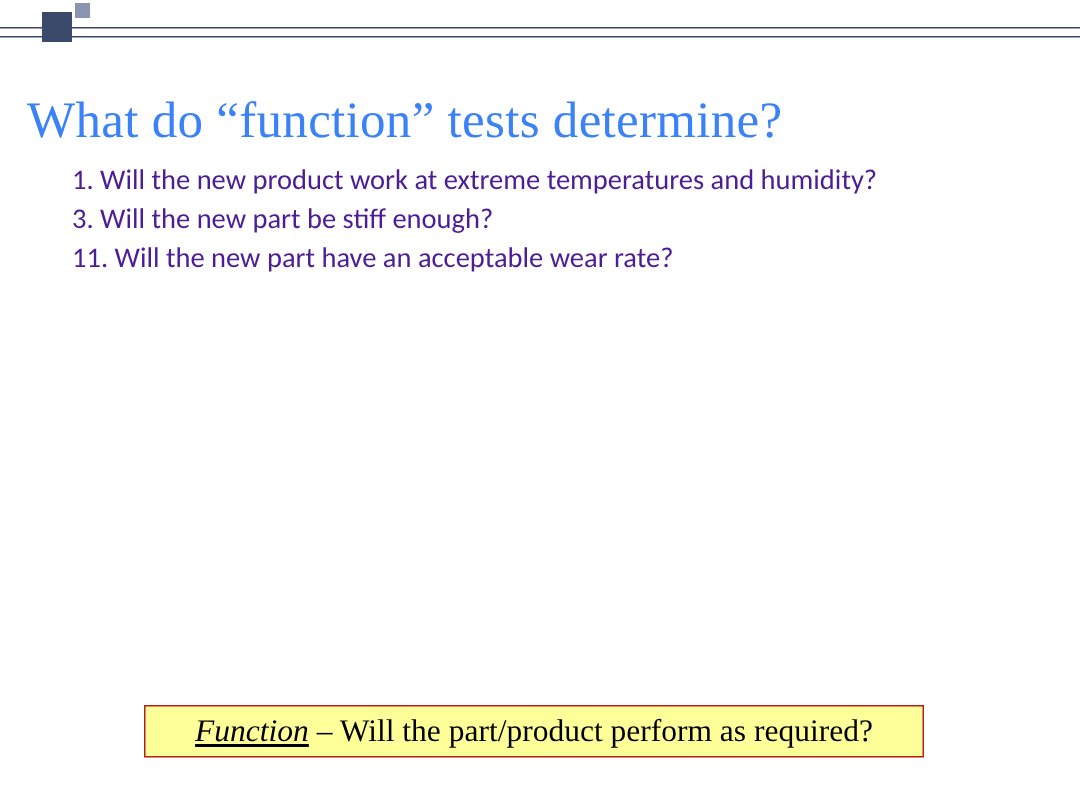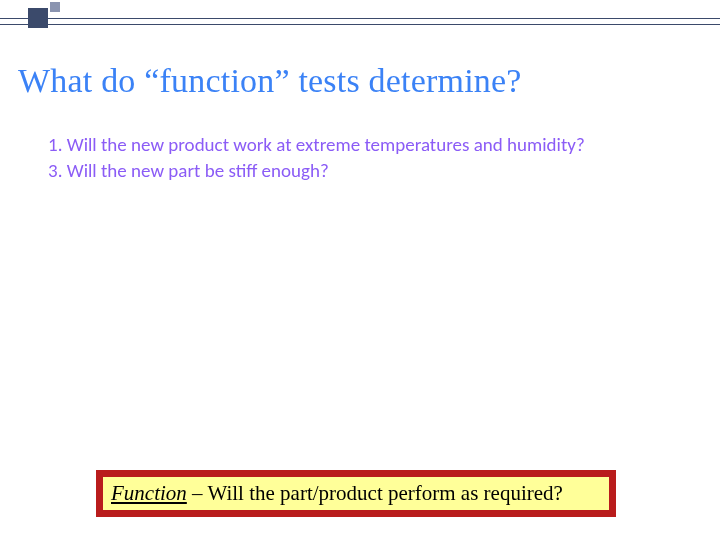--- a/index.html
+++ b/index.html
@@ -50,38 +50,38 @@
     margin-top: 28px;
   }
   .list {
     position: absolute;
     top: 108px;
     left: 48px;
     right: 40px;
     font-family: "Segoe UI", "Calibri", Arial, sans-serif;
     font-size: 19px;
     line-height: 1.38;
-    color: #8b5cf6;
-    margin-top: 24px;
+    color: #4c1d95;
   }
   .list .item {
     display: block;
     margin-bottom: 0;
   }
   .callout {
     position: absolute;
     left: 96px;
     top: 470px;
     width: 520px;
     padding: 4px 8px;
     background: #ffff99;
-    border: 7px solid #b91c1c;
+    border: 1px solid #b91c1c;
     font-family: "Times New Roman", Times, serif;
     font-size: 21px;
     color: #000;
+    text-align: center;
   }
   .callout .lead {
     font-style: italic;
     text-decoration: underline;
   }
 </style>
 </head>
 <body>
 
 <div class="decor">
@@ -89,17 +89,18 @@
   <div class="hline bot"></div>
   <div class="sq big"></div>
   <div class="sq small"></div>
 </div>
 
 <h1 class="title">What do “function” tests determine?</h1>
 
 <div class="list" id="list">
     <div class="item">1. Will the new product work at extreme temperatures and humidity?</div>
     <div class="item">3. Will the new part be stiff enough?</div>
+    <div class="item">11. Will the new part have an acceptable wear rate?</div>
   </div>
 
 <div class="callout">
   <span class="lead">Function</span><span> – Will the part/product perform as required?</span>
 </div>
 
 </body></html>

